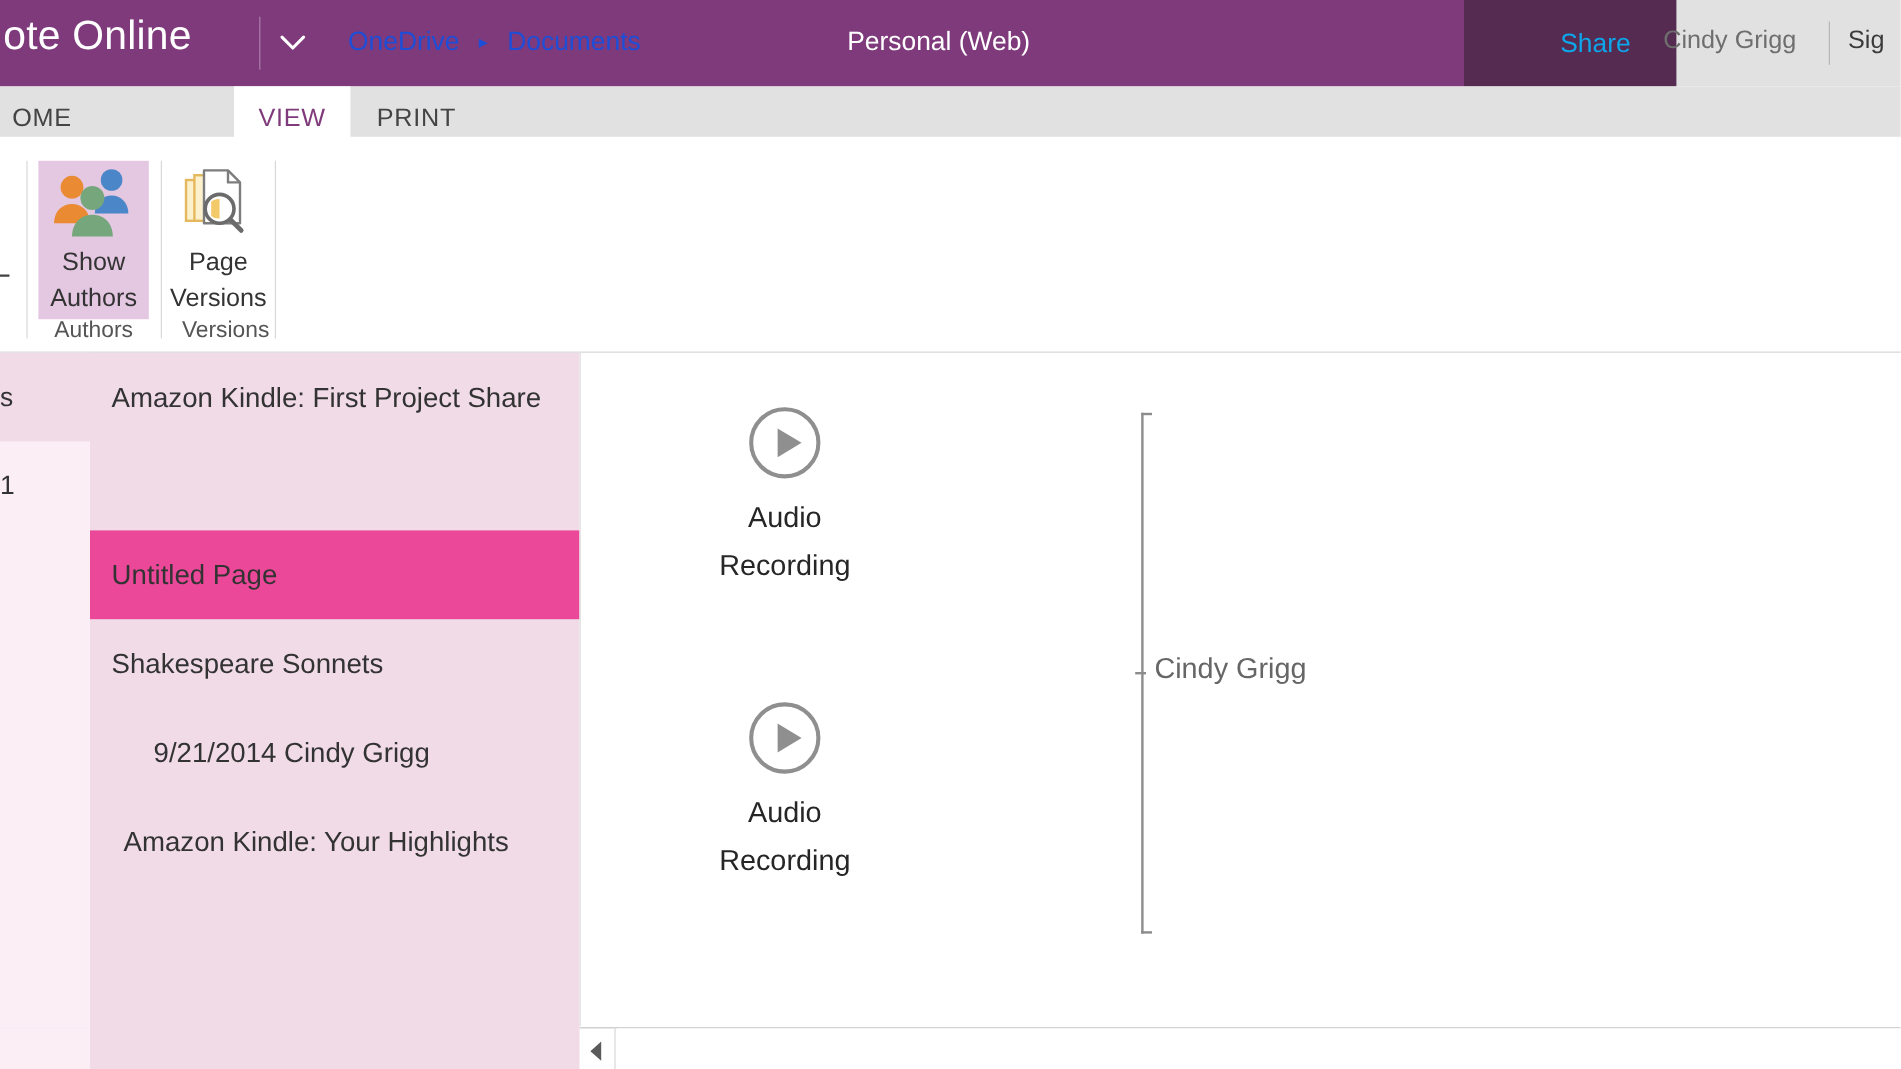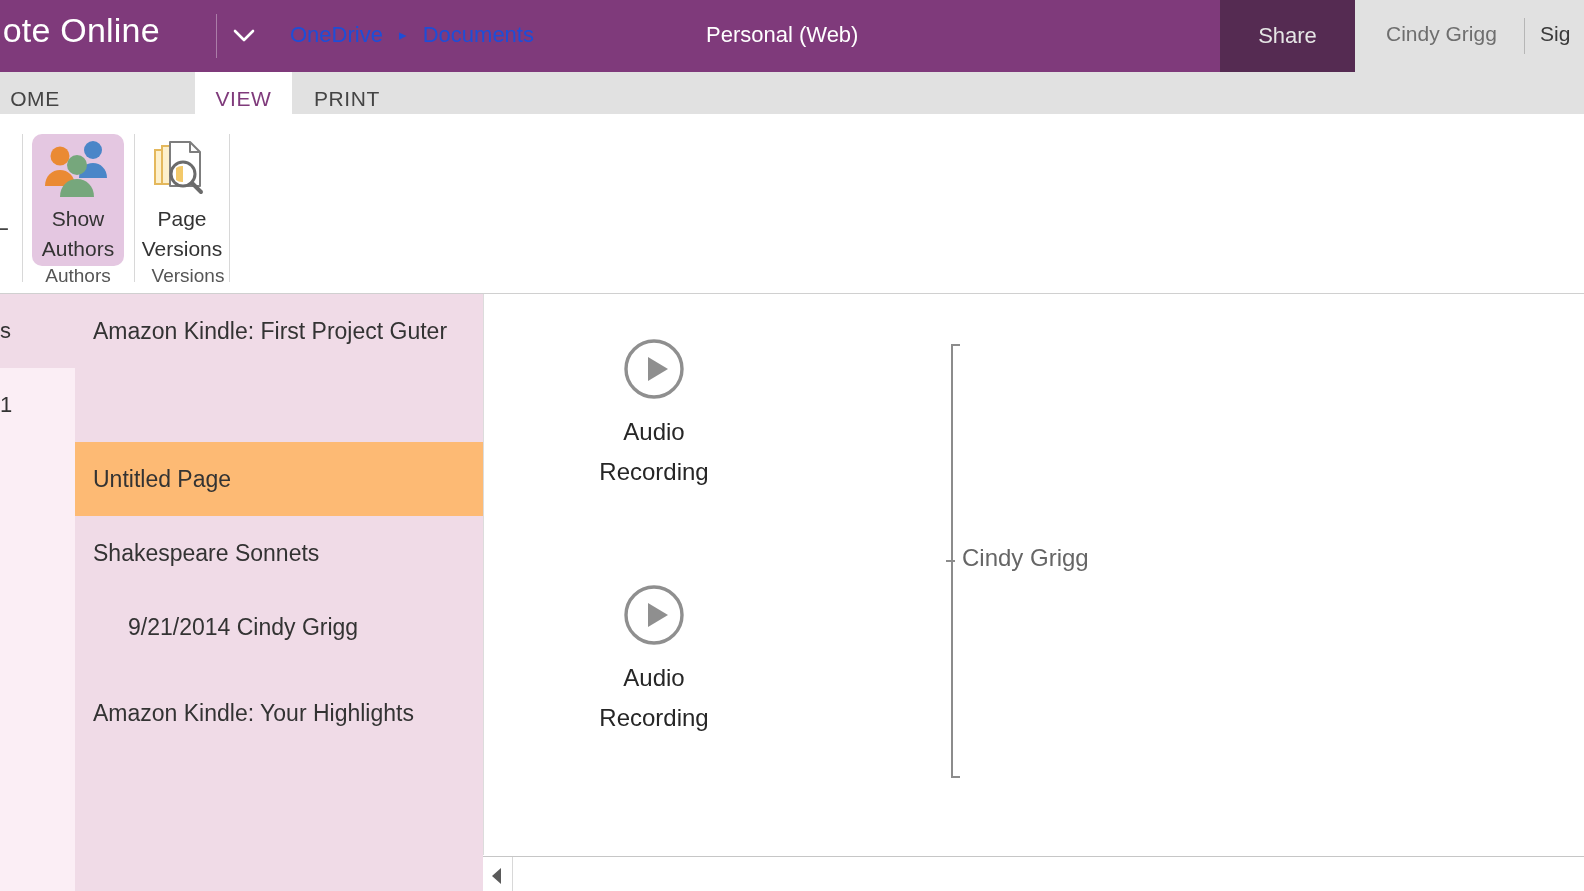--- a/index.html
+++ b/index.html
@@ -86,25 +86,26 @@
     color: #ffffff;
     white-space: nowrap;
   }
   .share-btn {
     position: absolute;
     left: 1220px;
     top: 0;
     width: 135px;
     height: 72px;
     background: #552b52;
-    color: #e5e5e5;
+    color: #0ea5e9;
     font-size: 22px;
     text-align: center;
     line-height: 72px;
     cursor: pointer;
+    padding-left: 42px;
   }
   .user-name {
     position: absolute;
     left: 1386px;
     top: 22px;
     font-size: 21px;
     color: #6e6e6e;
     white-space: nowrap;
     cursor: pointer;
   }
@@ -222,21 +223,21 @@
     width: 100%;
     left: 0;
   }
   .big-btn {
     position: absolute;
     top: 8px;
     width: 92px;
     cursor: pointer;
     text-align: center;
   }
-  .big-btn.selected { background: #e4c7e1; border-radius: 10px; }
+  .big-btn.selected { background: #e4c7e1; }
   .big-btn .icon-box {
     height: 72px;
     display: block;
     position: relative;
   }
   .big-btn .btn-label {
     font-size: 21px;
     color: #333333;
     line-height: 26px;
     display: block;
@@ -289,21 +290,21 @@
     height: 74px;
     line-height: 74px;
     font-size: 23px;
     color: #333333;
     box-sizing: border-box;
     padding-left: 18px;
     cursor: pointer;
     white-space: nowrap;
     overflow: hidden;
   }
-  .page-item.selected { background: #fdba74; }
+  .page-item.selected { background: #ec4899; }
   .page-item.sub { padding-left: 53px; }
 
   
   .canvas {
     position: absolute;
     top: 294px; left: 483px;
     width: 1101px;
     height: 561px;
     background: #ffffff;
     border-left: 1px solid #dcdcdc;
@@ -513,25 +514,25 @@
     <div class="group-sep" style="left:229px; top:8px;"></div>
   </div>
 
   <div class="navpane">
     <div class="section-col">
       <div class="section-item" id="sec0" style="top: 0px; height: 74px; line-height: 74px; background: rgb(240, 219, 231);">s</div>
       <div class="section-item" id="sec1" style="top: 74px; height: 74px; line-height: 74px; background: rgb(251, 238, 245);">1</div>
     </div>
 
     <div class="page-col">
-      <div class="page-item" id="pg0" style="top: 0px;">Amazon Kindle: First Project Guter</div>
+      <div class="page-item" id="pg0" style="top: 0px;">Amazon Kindle: First Project Share</div>
       <div class="page-item selected" id="pg2" style="top: 148px;">Untitled Page</div>
       <div class="page-item" id="pg3" style="top: 222px;">Shakespeare Sonnets</div>
       <div class="page-item sub" id="pg4" style="top: 296px;">9/21/2014 Cindy Grigg</div>
-      <div class="page-item" id="pg5" style="top: 382px;">Amazon Kindle: Your Highlights</div>
+      <div class="page-item" id="pg5" style="top: 370px; margin-left: 10px;">Amazon Kindle: Your Highlights</div>
     </div>
   </div>
 
   <div class="canvas">
 
     <div class="audio-obj" id="aud0" style="left: 85px; top: 44px;">
       <span class="play-circle">
         <svg width="62" height="62" viewBox="0 0 62 62" aria-hidden="true">
           <circle cx="31" cy="31" r="28" fill="#ffffff" stroke="#8f8f8f" stroke-width="3.4"></circle>
           <path d="M25 19 L45 31 L25 43 Z" fill="#8f8f8f"></path>

